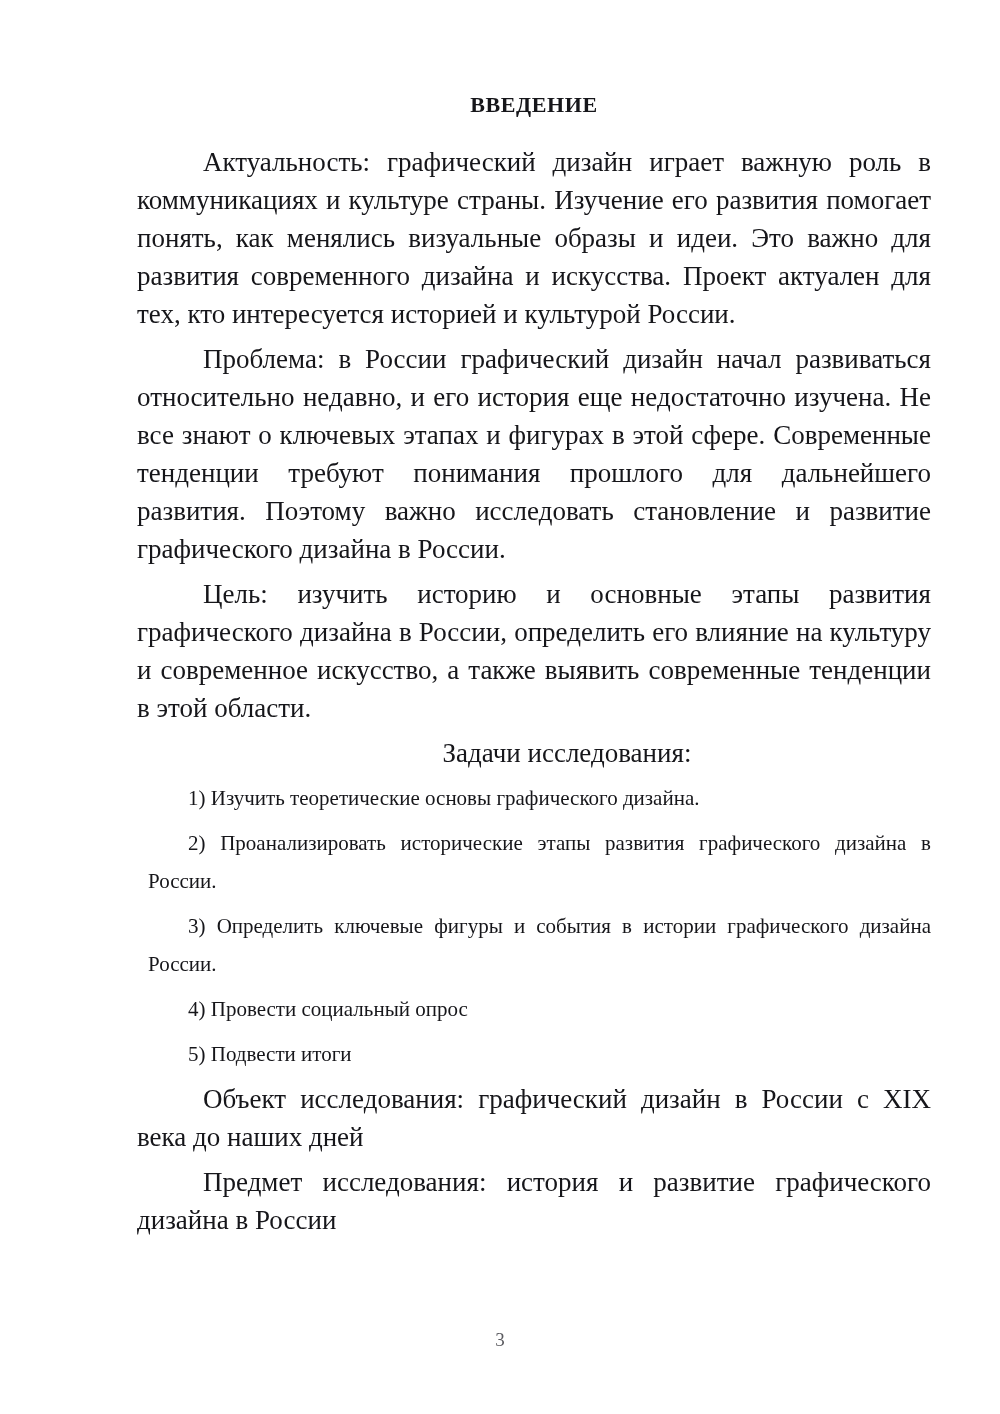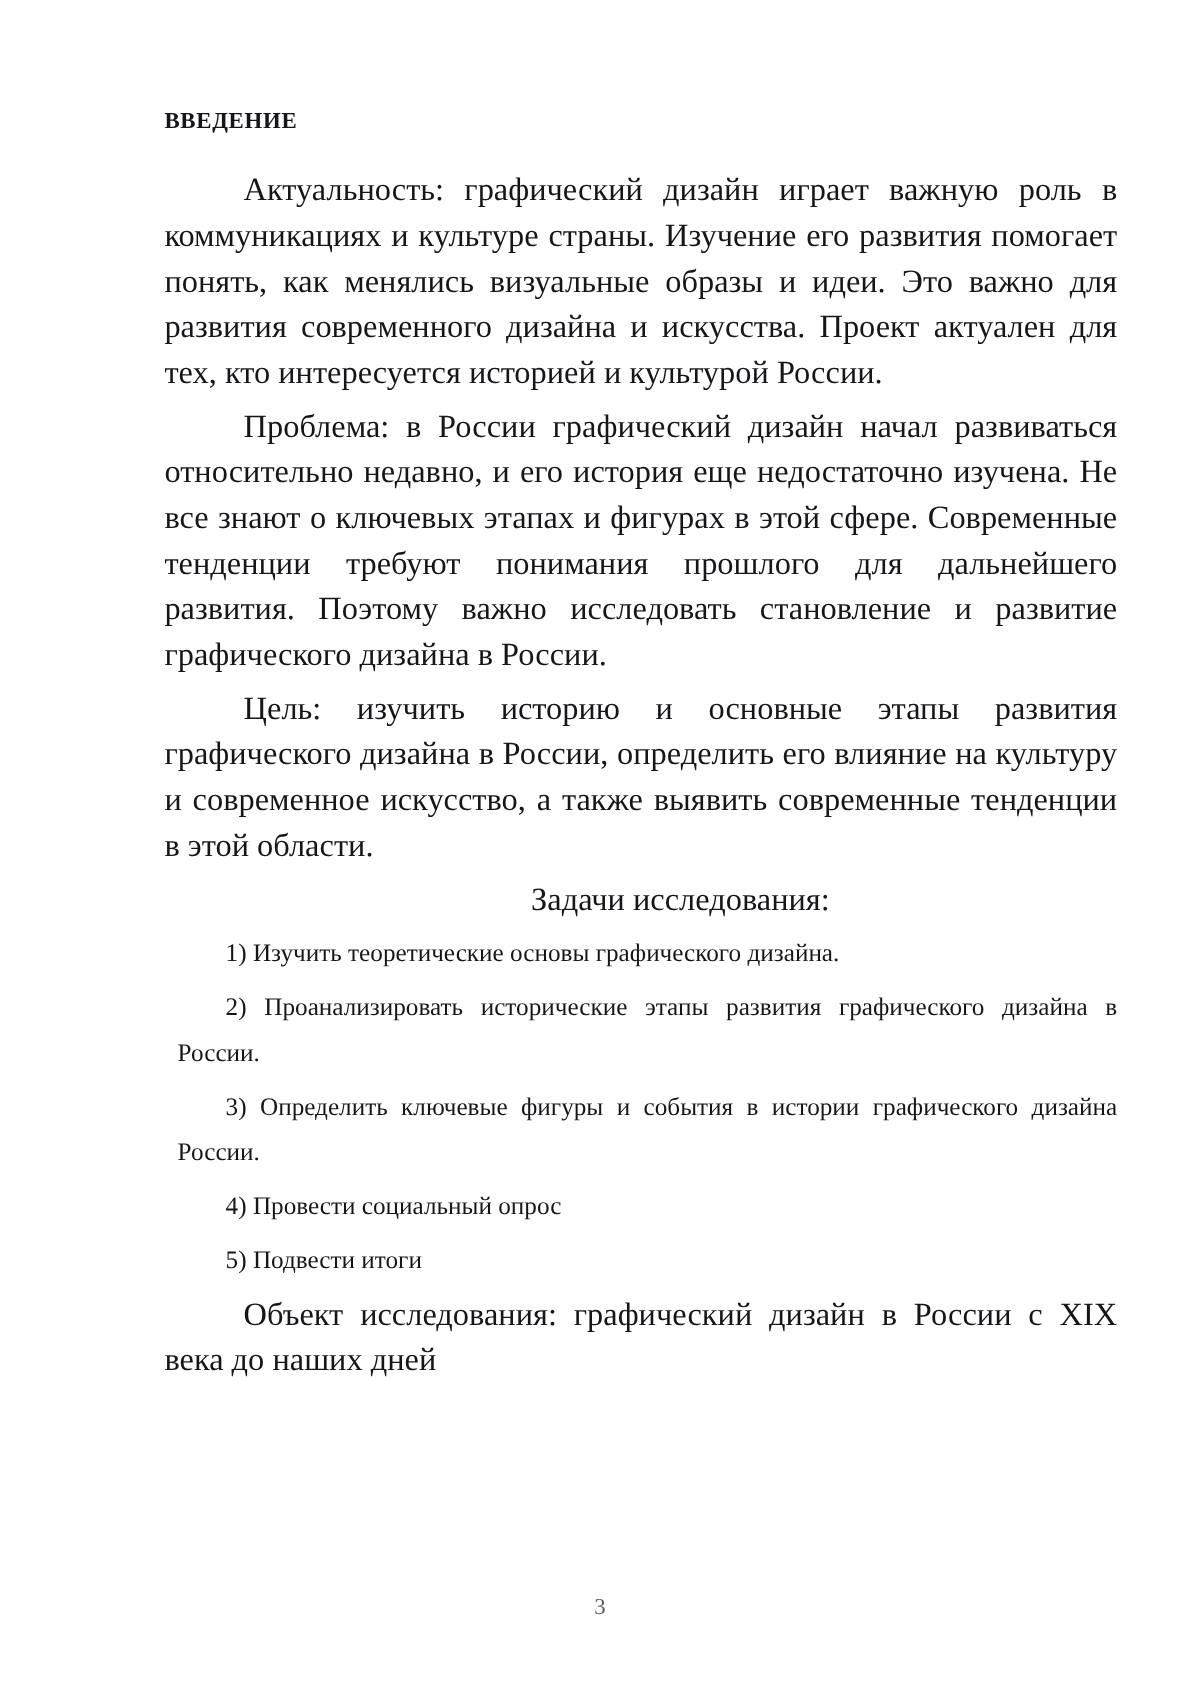--- a/index.html
+++ b/index.html
@@ -27,23 +27,23 @@
   }
 
   .content {
     position: absolute;
     left: 137px;
     top: 88px;
     width: 794px;
   }
 
   .doc-title {
-    font-size: 19px;
+    font-size: 22px;
     font-weight: bold;
-    text-align: left;
+    text-align: center;
     letter-spacing: 0.6px;
     line-height: 1.5;
     margin: 0 0 22px 0;
   }
 
   .para {
     font-size: 27px;
     line-height: 38px;
     text-align: justify;
     text-justify: inter-word;
@@ -106,19 +106,20 @@
     <p class="list-item">2) Проанализировать исторические этапы развития графического дизайна в России.</p>
 
     <p class="list-item">3) Определить ключевые фигуры и события в истории графического дизайна России.</p>
 
     <p class="list-item short">4) Провести социальный опрос</p>
 
     <p class="list-item short">5) Подвести итоги</p>
 
     <p class="para">Объект исследования: графический дизайн в России с XIX века до наших дней</p>
 
+    <p class="para">Предмет исследования: история и развитие графического дизайна в России</p>
 
 
   </div>
 
   <div class="page-number">3</div>
 
 </div>
 
 </body></html>

